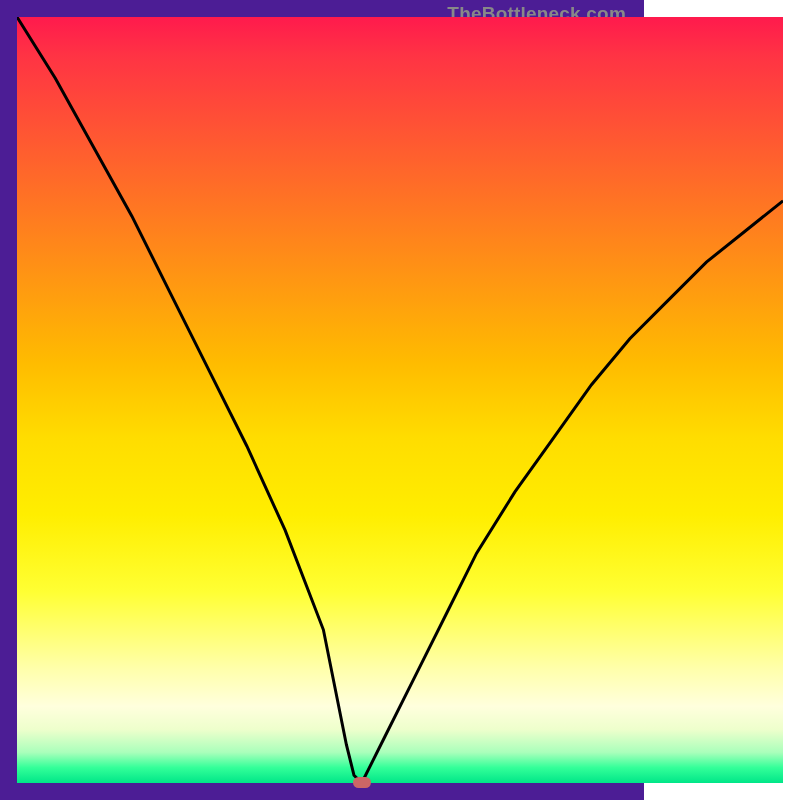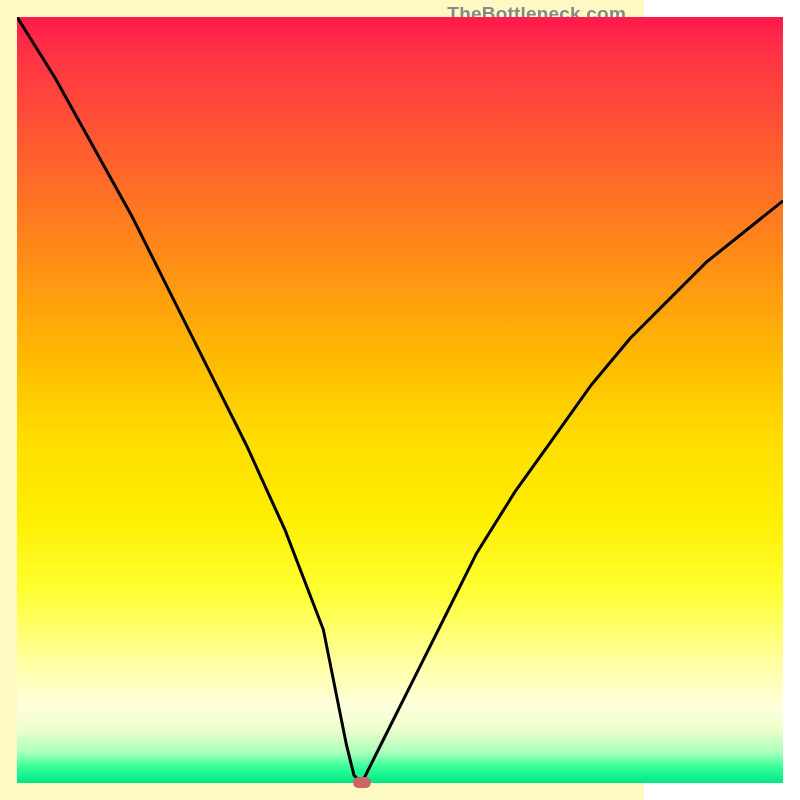--- a/index.html
+++ b/index.html
@@ -4,21 +4,21 @@
 <style>
   body {
     margin: 0;
     padding: 0;
     background: #fff;
   }
   .container {
     width: 644px;
     height: 800px;
     position: relative;
-    background: #fef9c3;
+    background: #4c1d95;
   }
   .plot-area {
     position: absolute;
     left: 17px;
     top: 17px;
     width: 766px;
     height: 766px;
     background: linear-gradient(to bottom,
       #ff1a4d 0%,
       #ff3344 5%,

